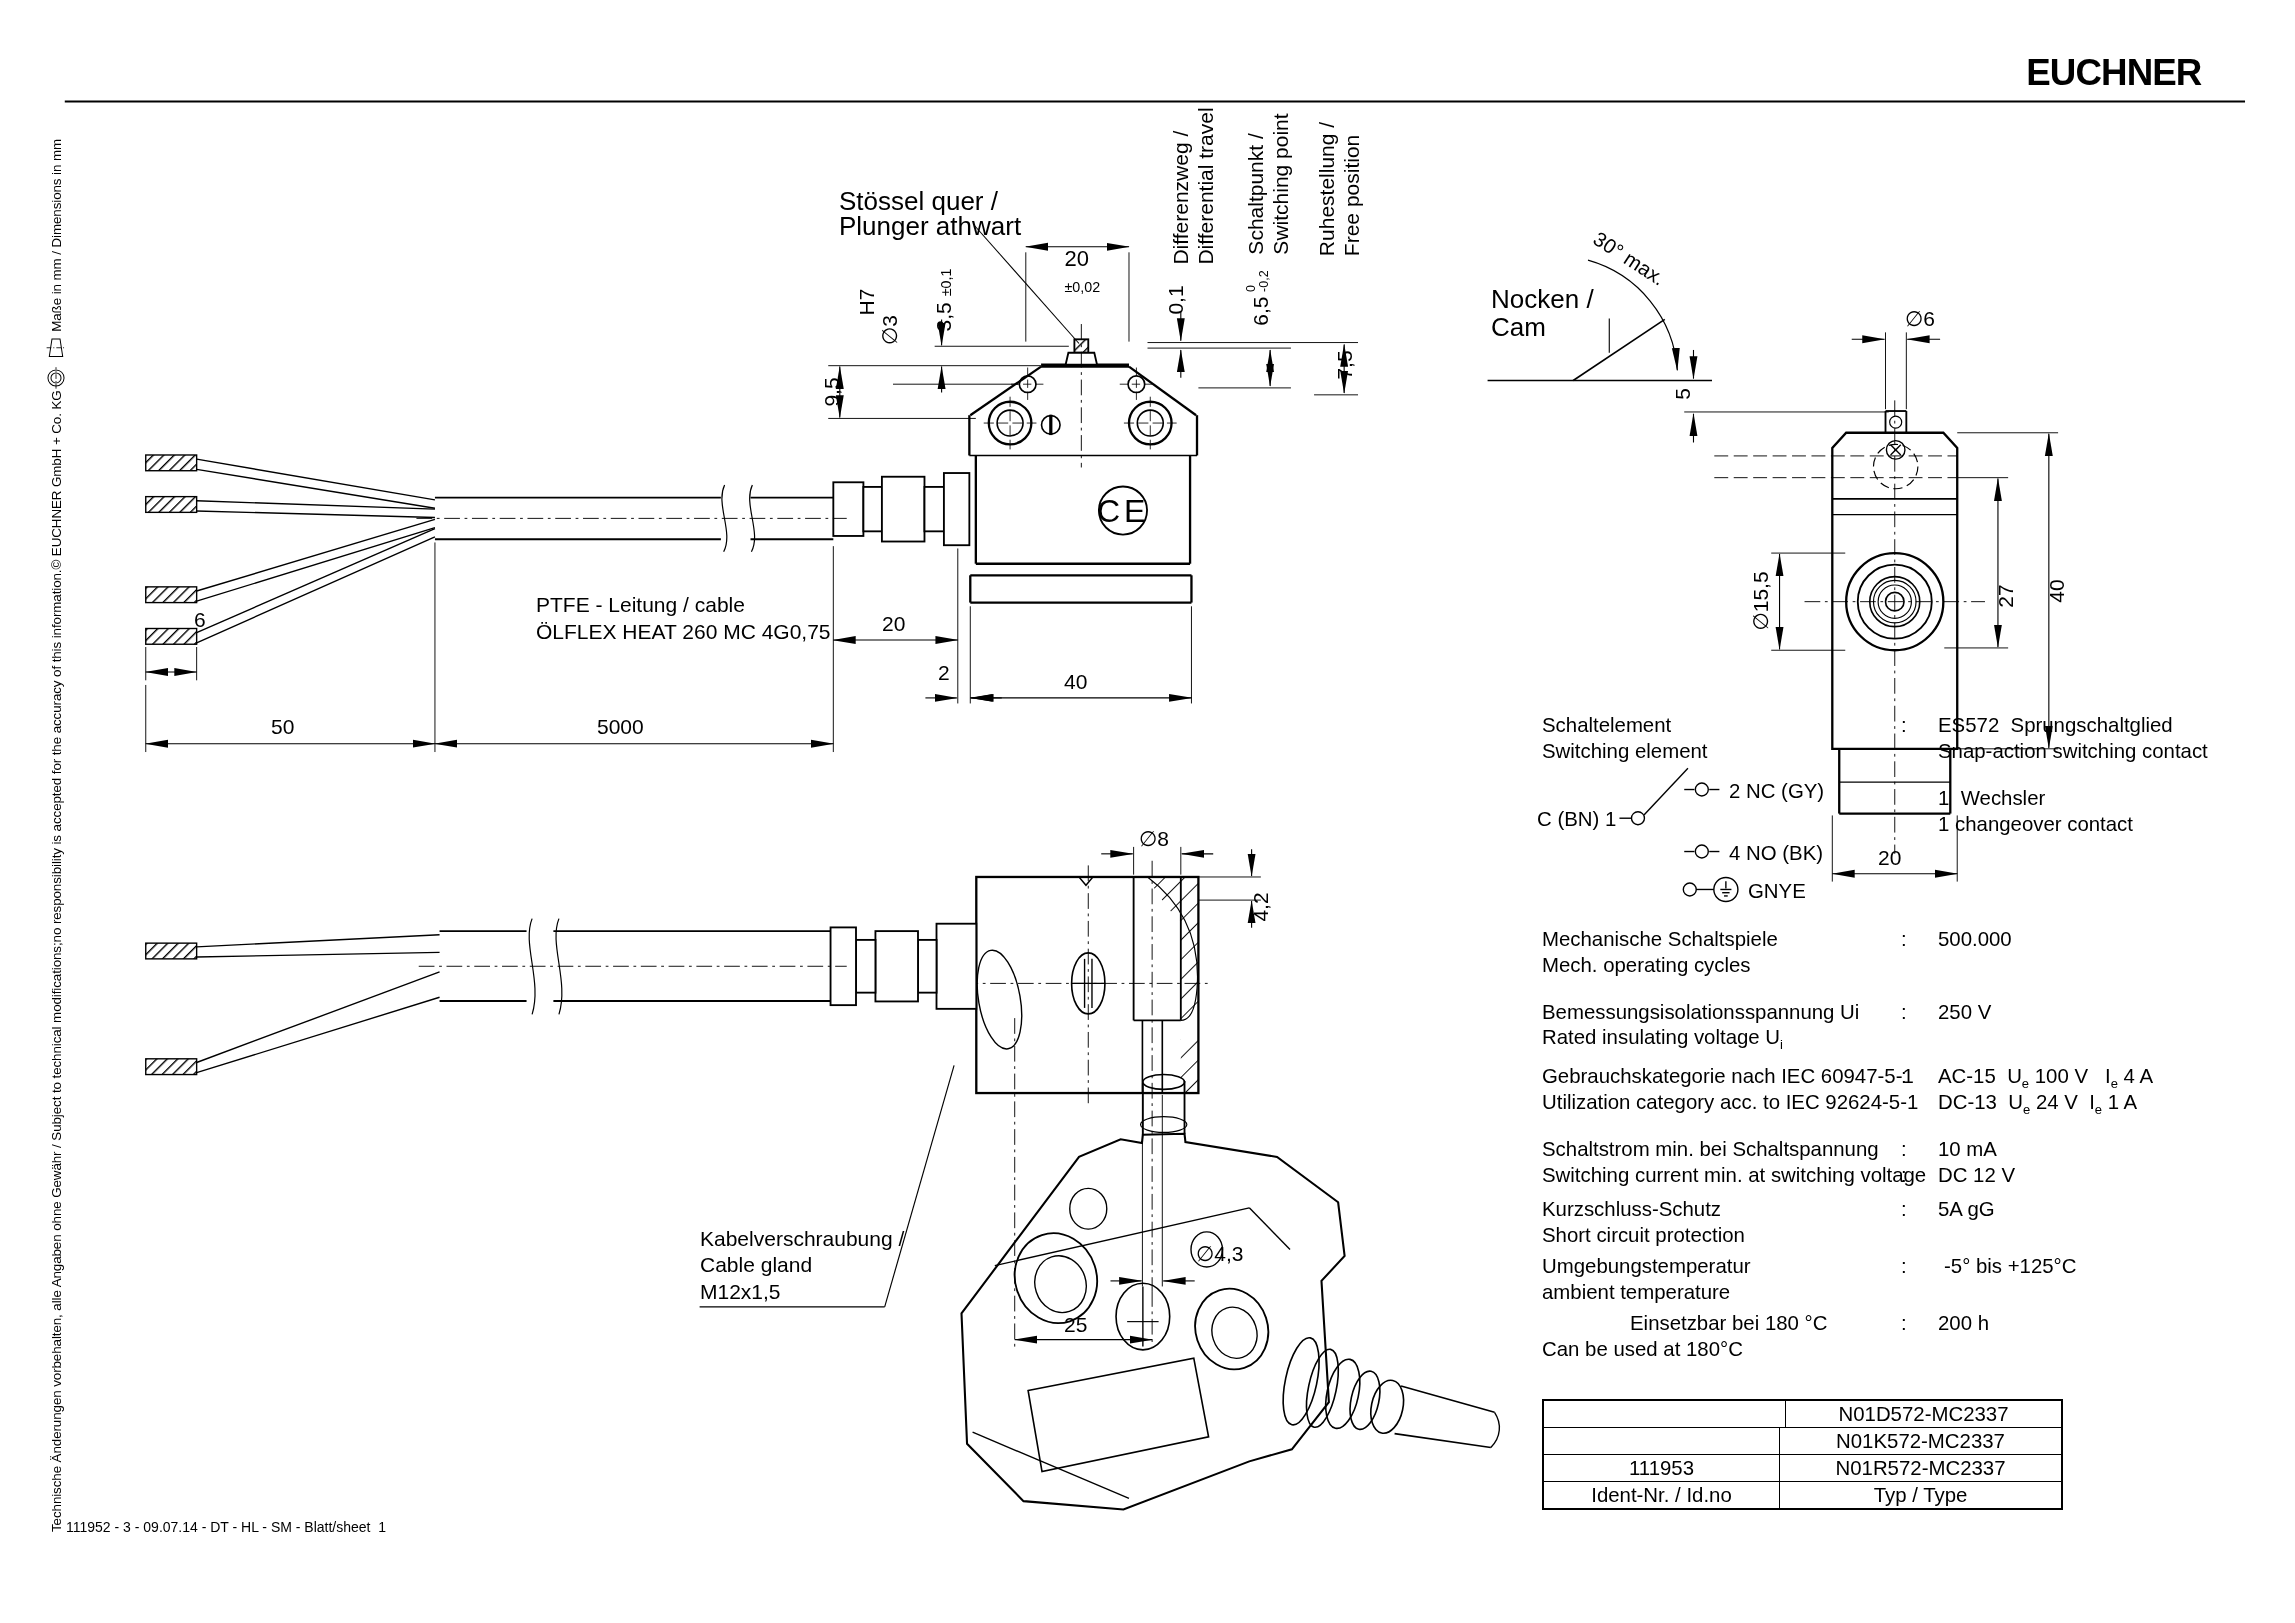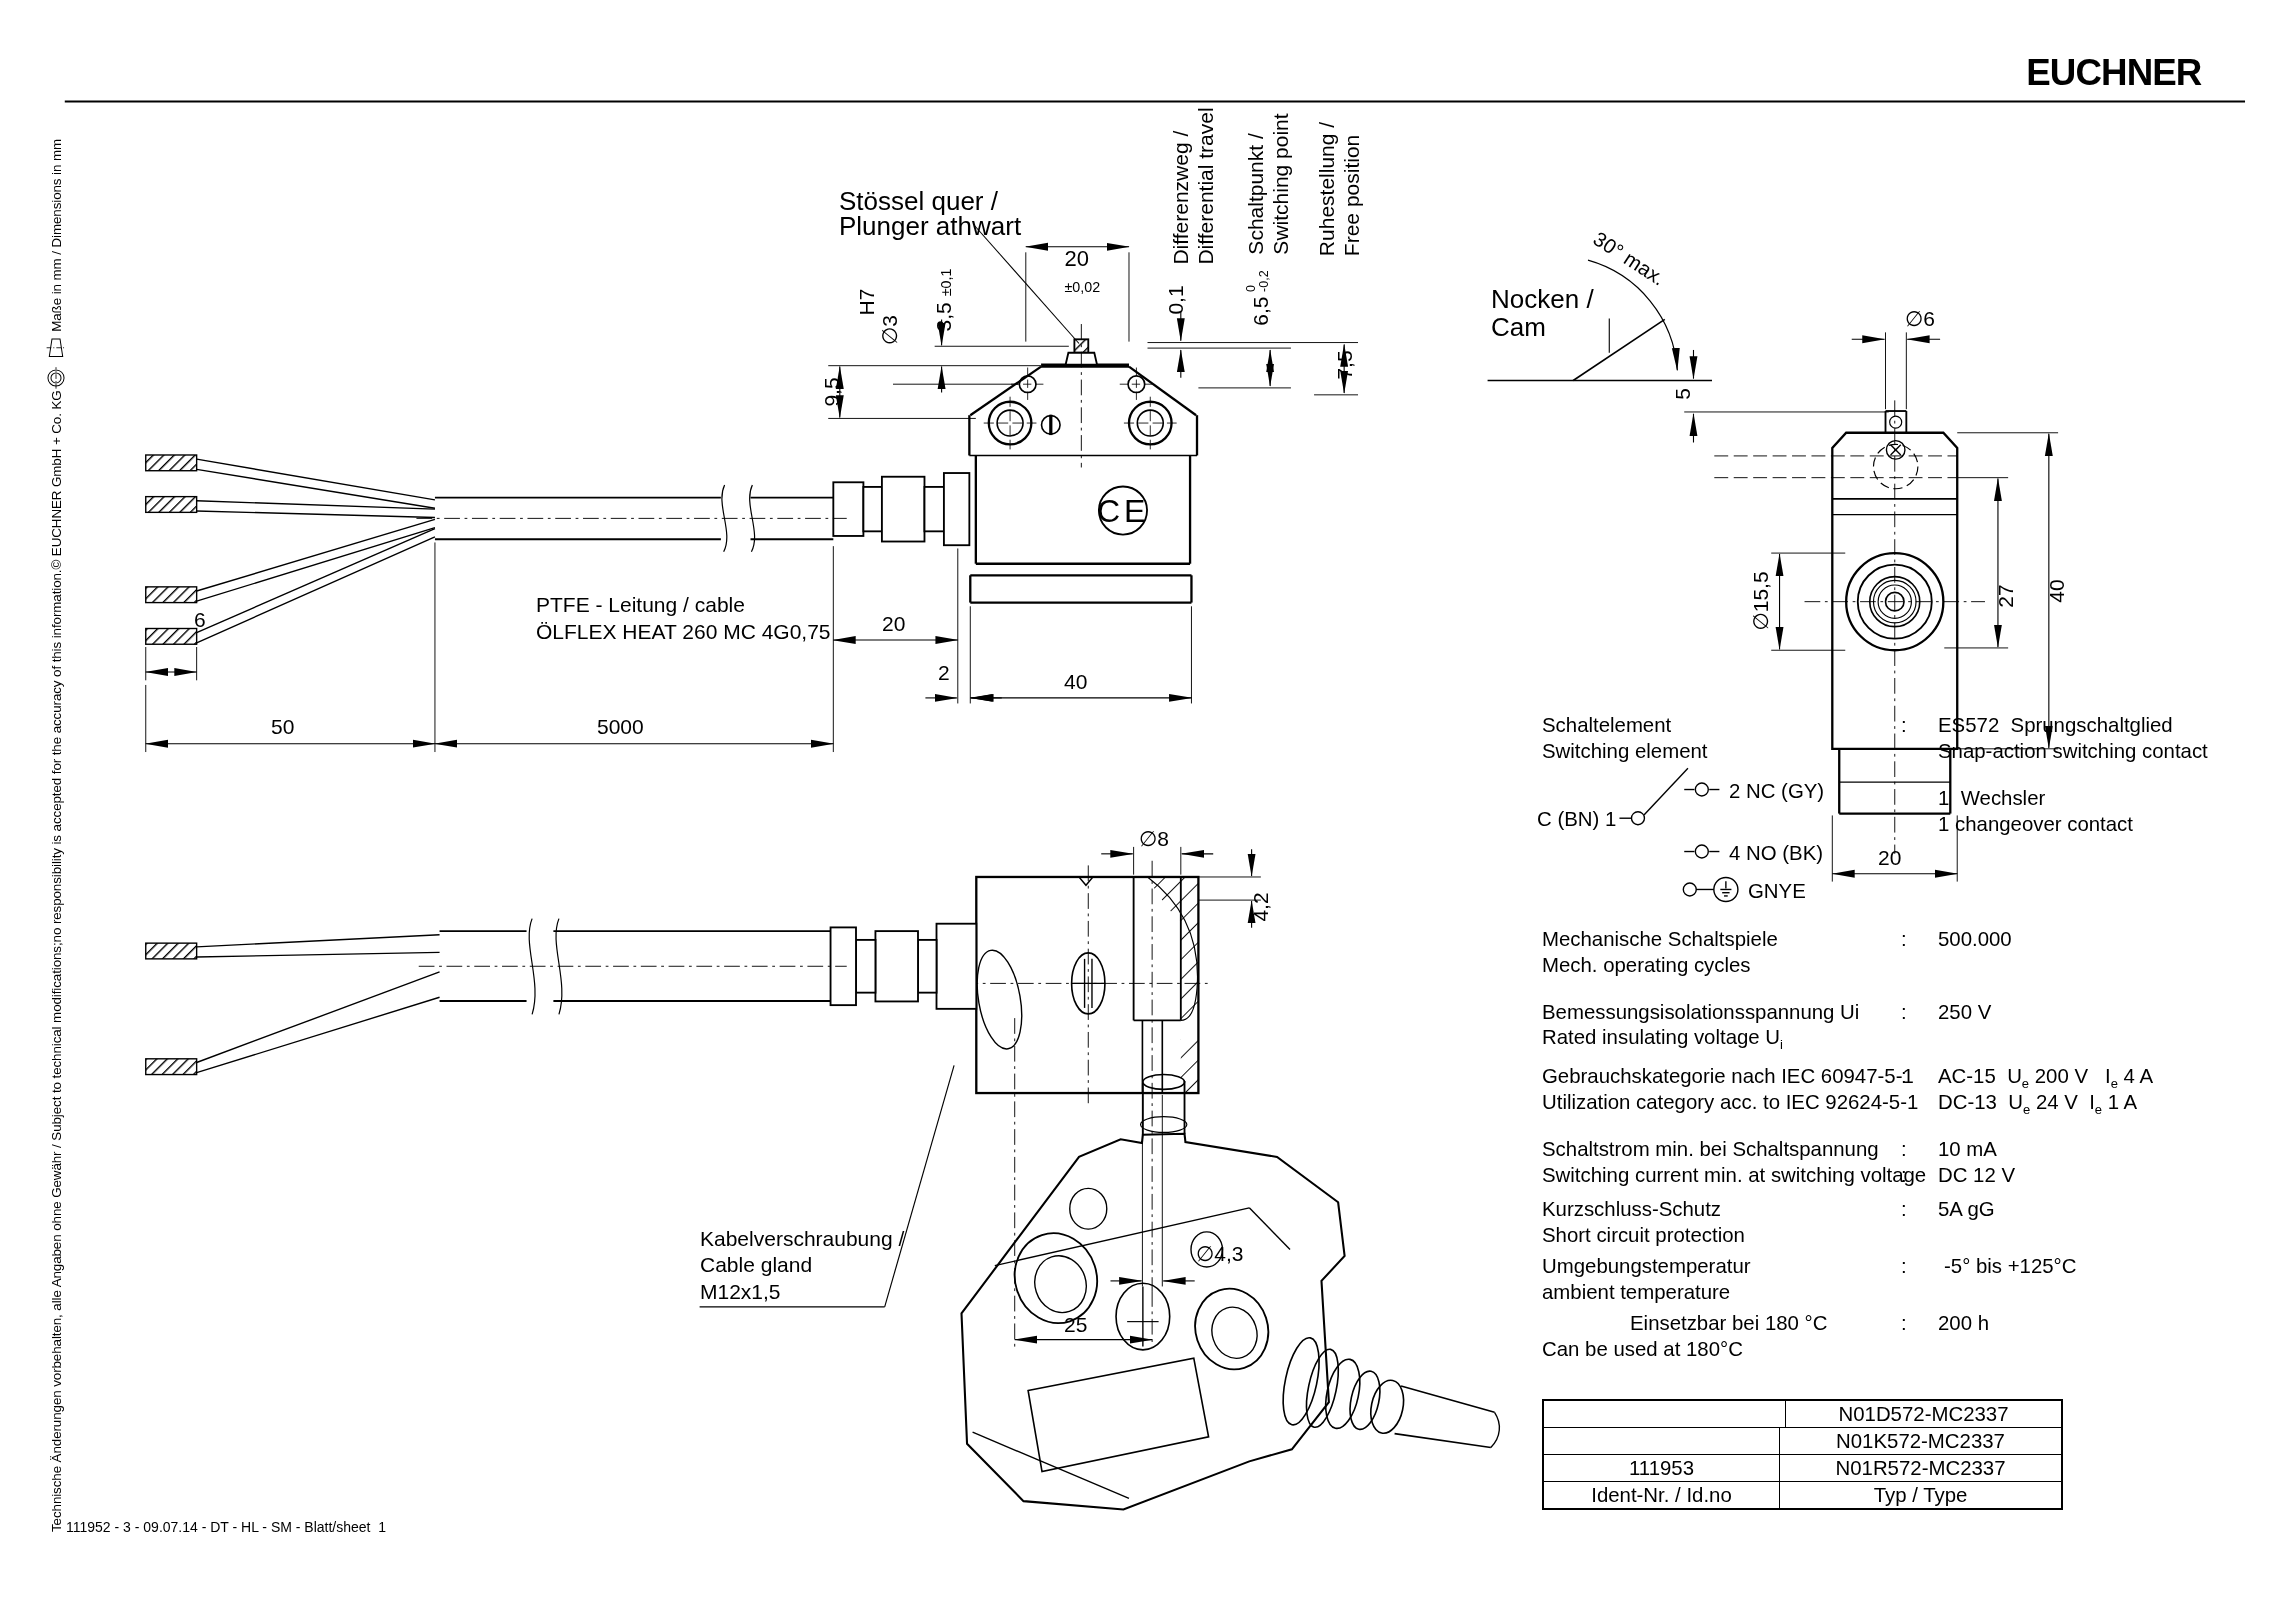--- a/index.html
+++ b/index.html
@@ -471,21 +471,21 @@
   <div class="spec" style="left:1938px;top:928px;">500.000</div>
 
   <div class="spec" style="left:1542px;top:1001px;">Bemessungsisolationsspannung Ui</div>
   <div class="spec" style="left:1542px;top:1026px;"><span>Rated insulating voltage U</span><sub class="e">i</sub></div>
   <div class="spec" style="left:1901px;top:1001px;">:</div>
   <div class="spec" style="left:1938px;top:1001px;">250 V</div>
 
   <div class="spec" style="left:1542px;top:1065px;">Gebrauchskategorie nach IEC 60947-5-1</div>
   <div class="spec" style="left:1542px;top:1091px;">Utilization category acc. to IEC 92624-5-1</div>
   <div class="spec" style="left:1901px;top:1065px;">:</div>
-  <div class="spec" style="left:1938px;top:1065px;"><span>AC-15  U</span><sub class="e">e</sub><span> 200 V   I</span><sub class="e">e</sub><span> 4 A</span></div>
+  <div class="spec" style="left:1938px;top:1065px;"><span>AC-15  U</span><sub class="e">e</sub><span> 100 V   I</span><sub class="e">e</sub><span> 4 A</span></div>
   <div class="spec" style="left:1938px;top:1091px;"><span>DC-13  U</span><sub class="e">e</sub><span> 24 V  I</span><sub class="e">e</sub><span> 1 A</span></div>
 
   <div class="spec" style="left:1542px;top:1138px;">Schaltstrom min. bei Schaltspannung</div>
   <div class="spec" style="left:1542px;top:1164px;">Switching current min. at switching voltage</div>
   <div class="spec" style="left:1901px;top:1138px;">:</div>
   <div class="spec" style="left:1901px;top:1164px;">:</div>
   <div class="spec" style="left:1938px;top:1138px;">10 mA</div>
   <div class="spec" style="left:1938px;top:1164px;">DC 12 V</div>
 
   <div class="spec" style="left:1542px;top:1198px;">Kurzschluss-Schutz</div>

